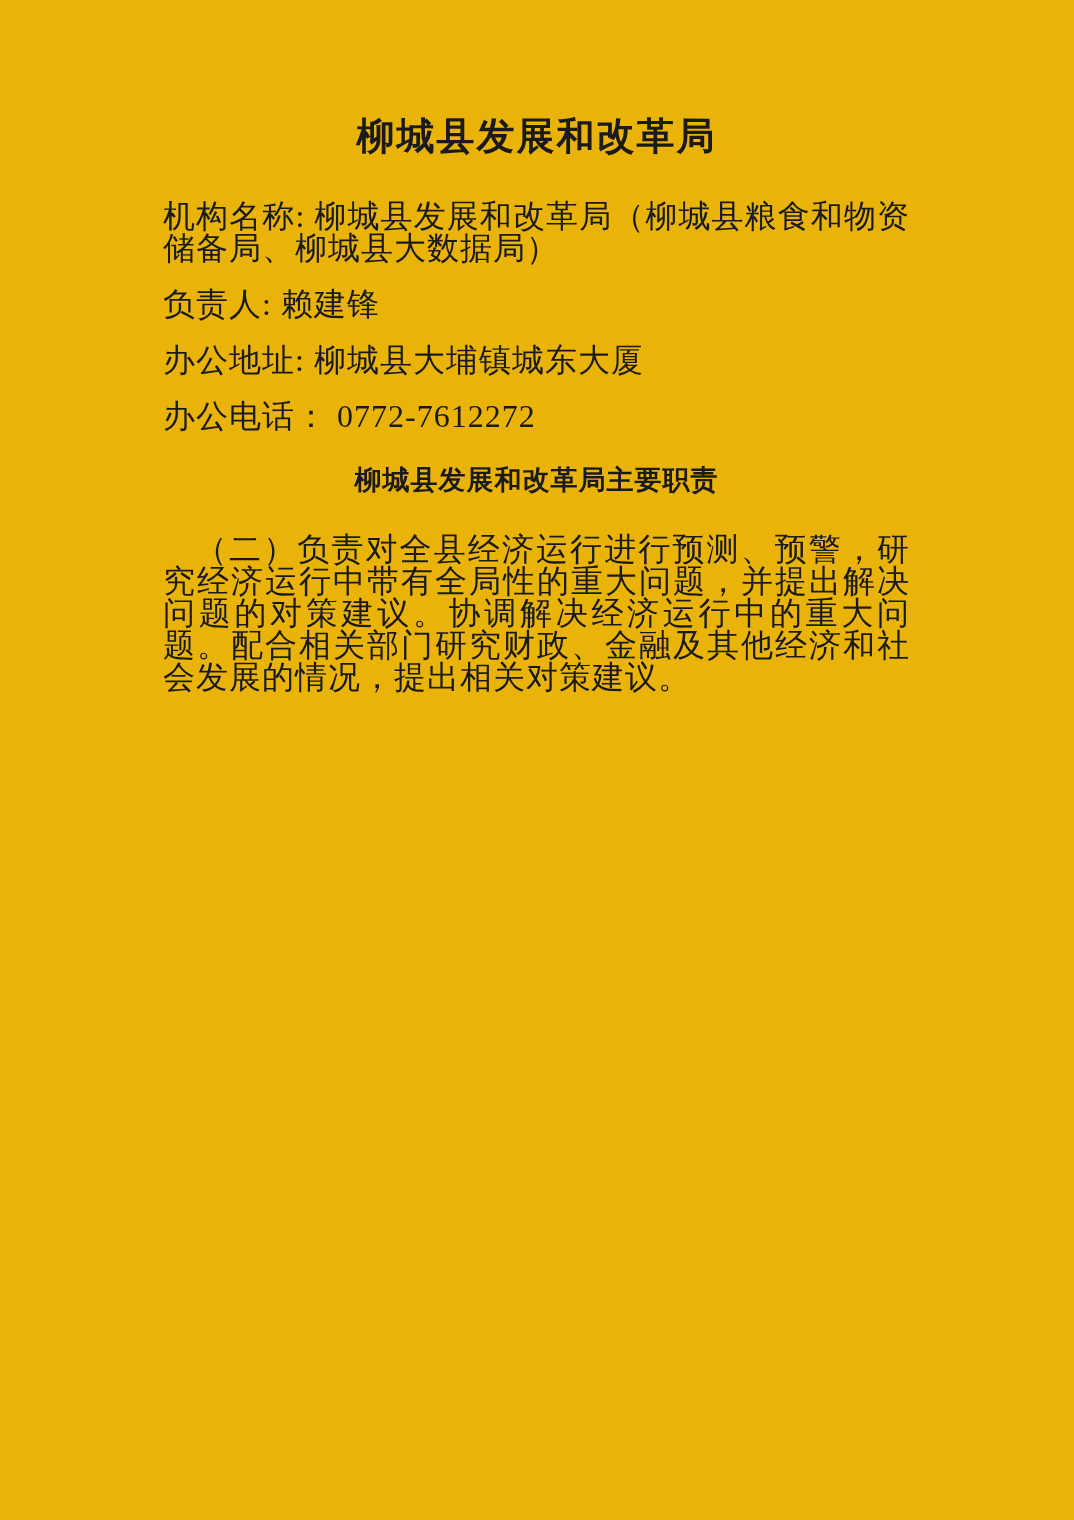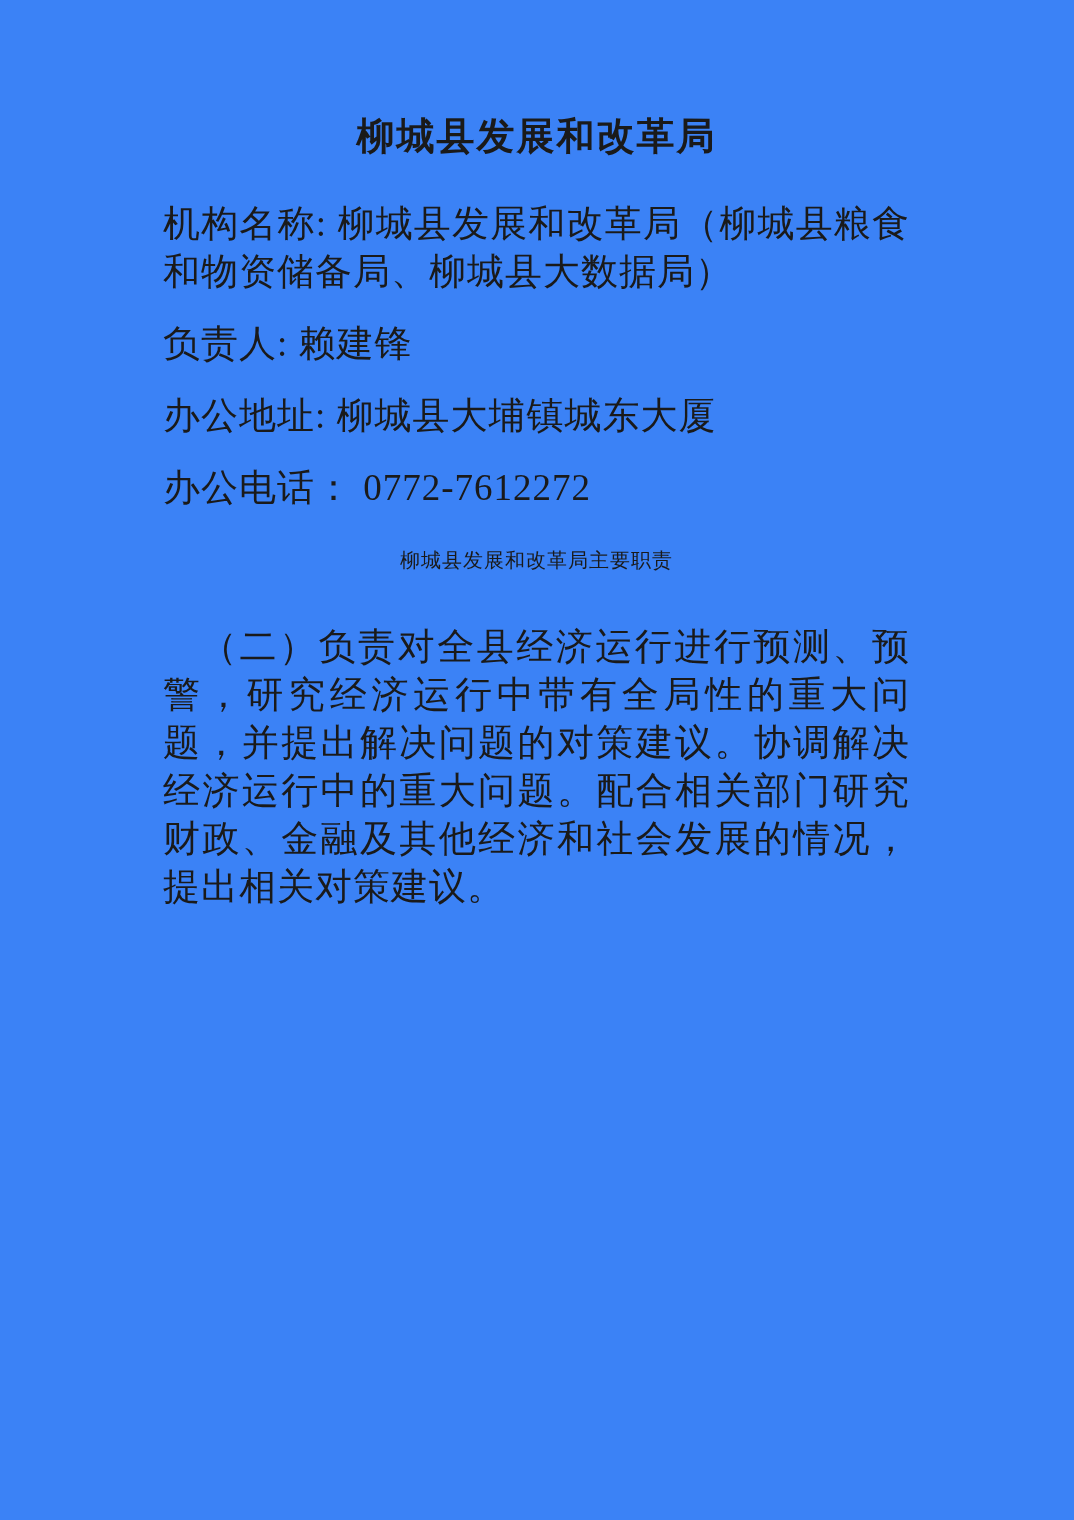--- a/index.html
+++ b/index.html
@@ -5,48 +5,48 @@
   html, body {
     margin: 0;
     padding: 0;
     background: #ffffff;
   }
   .page {
     position: relative;
     width: 1074px;
     height: 1520px;
     margin: 0 auto;
-    background: #3b82f6;
+    background: #eab308;
     box-sizing: border-box;
     padding: 112px 164px 0 163px;
     font-family: "Liberation Serif", "DejaVu Serif", serif;
     color: #1a1a1a;
     overflow: hidden;
   }
   .doc-title {
     margin: 0 0 40px 0;
     font-size: 38px;
     line-height: 48px;
     font-weight: 700;
     text-align: center;
     letter-spacing: 2px;
   }
   .para {
     margin: 0 0 24px 0;
-    font-size: 37px;
-    line-height: 48px;
+    font-size: 32px;
+    line-height: 32px;
     letter-spacing: 1px;
     text-align: justify;
     text-justify: inter-ideograph;
   }
   .section-heading {
-    margin: 0 0 39px 0;
-    font-size: 20px;
+    margin: 0 0 29px 0;
+    font-size: 27px;
     line-height: 48px;
-    font-weight: 400;
+    font-weight: 700;
     text-align: center;
     letter-spacing: 1px;
   }
   .duty {
     text-indent: 1em;
   }
 </style>
 </head>
 <body>
 

